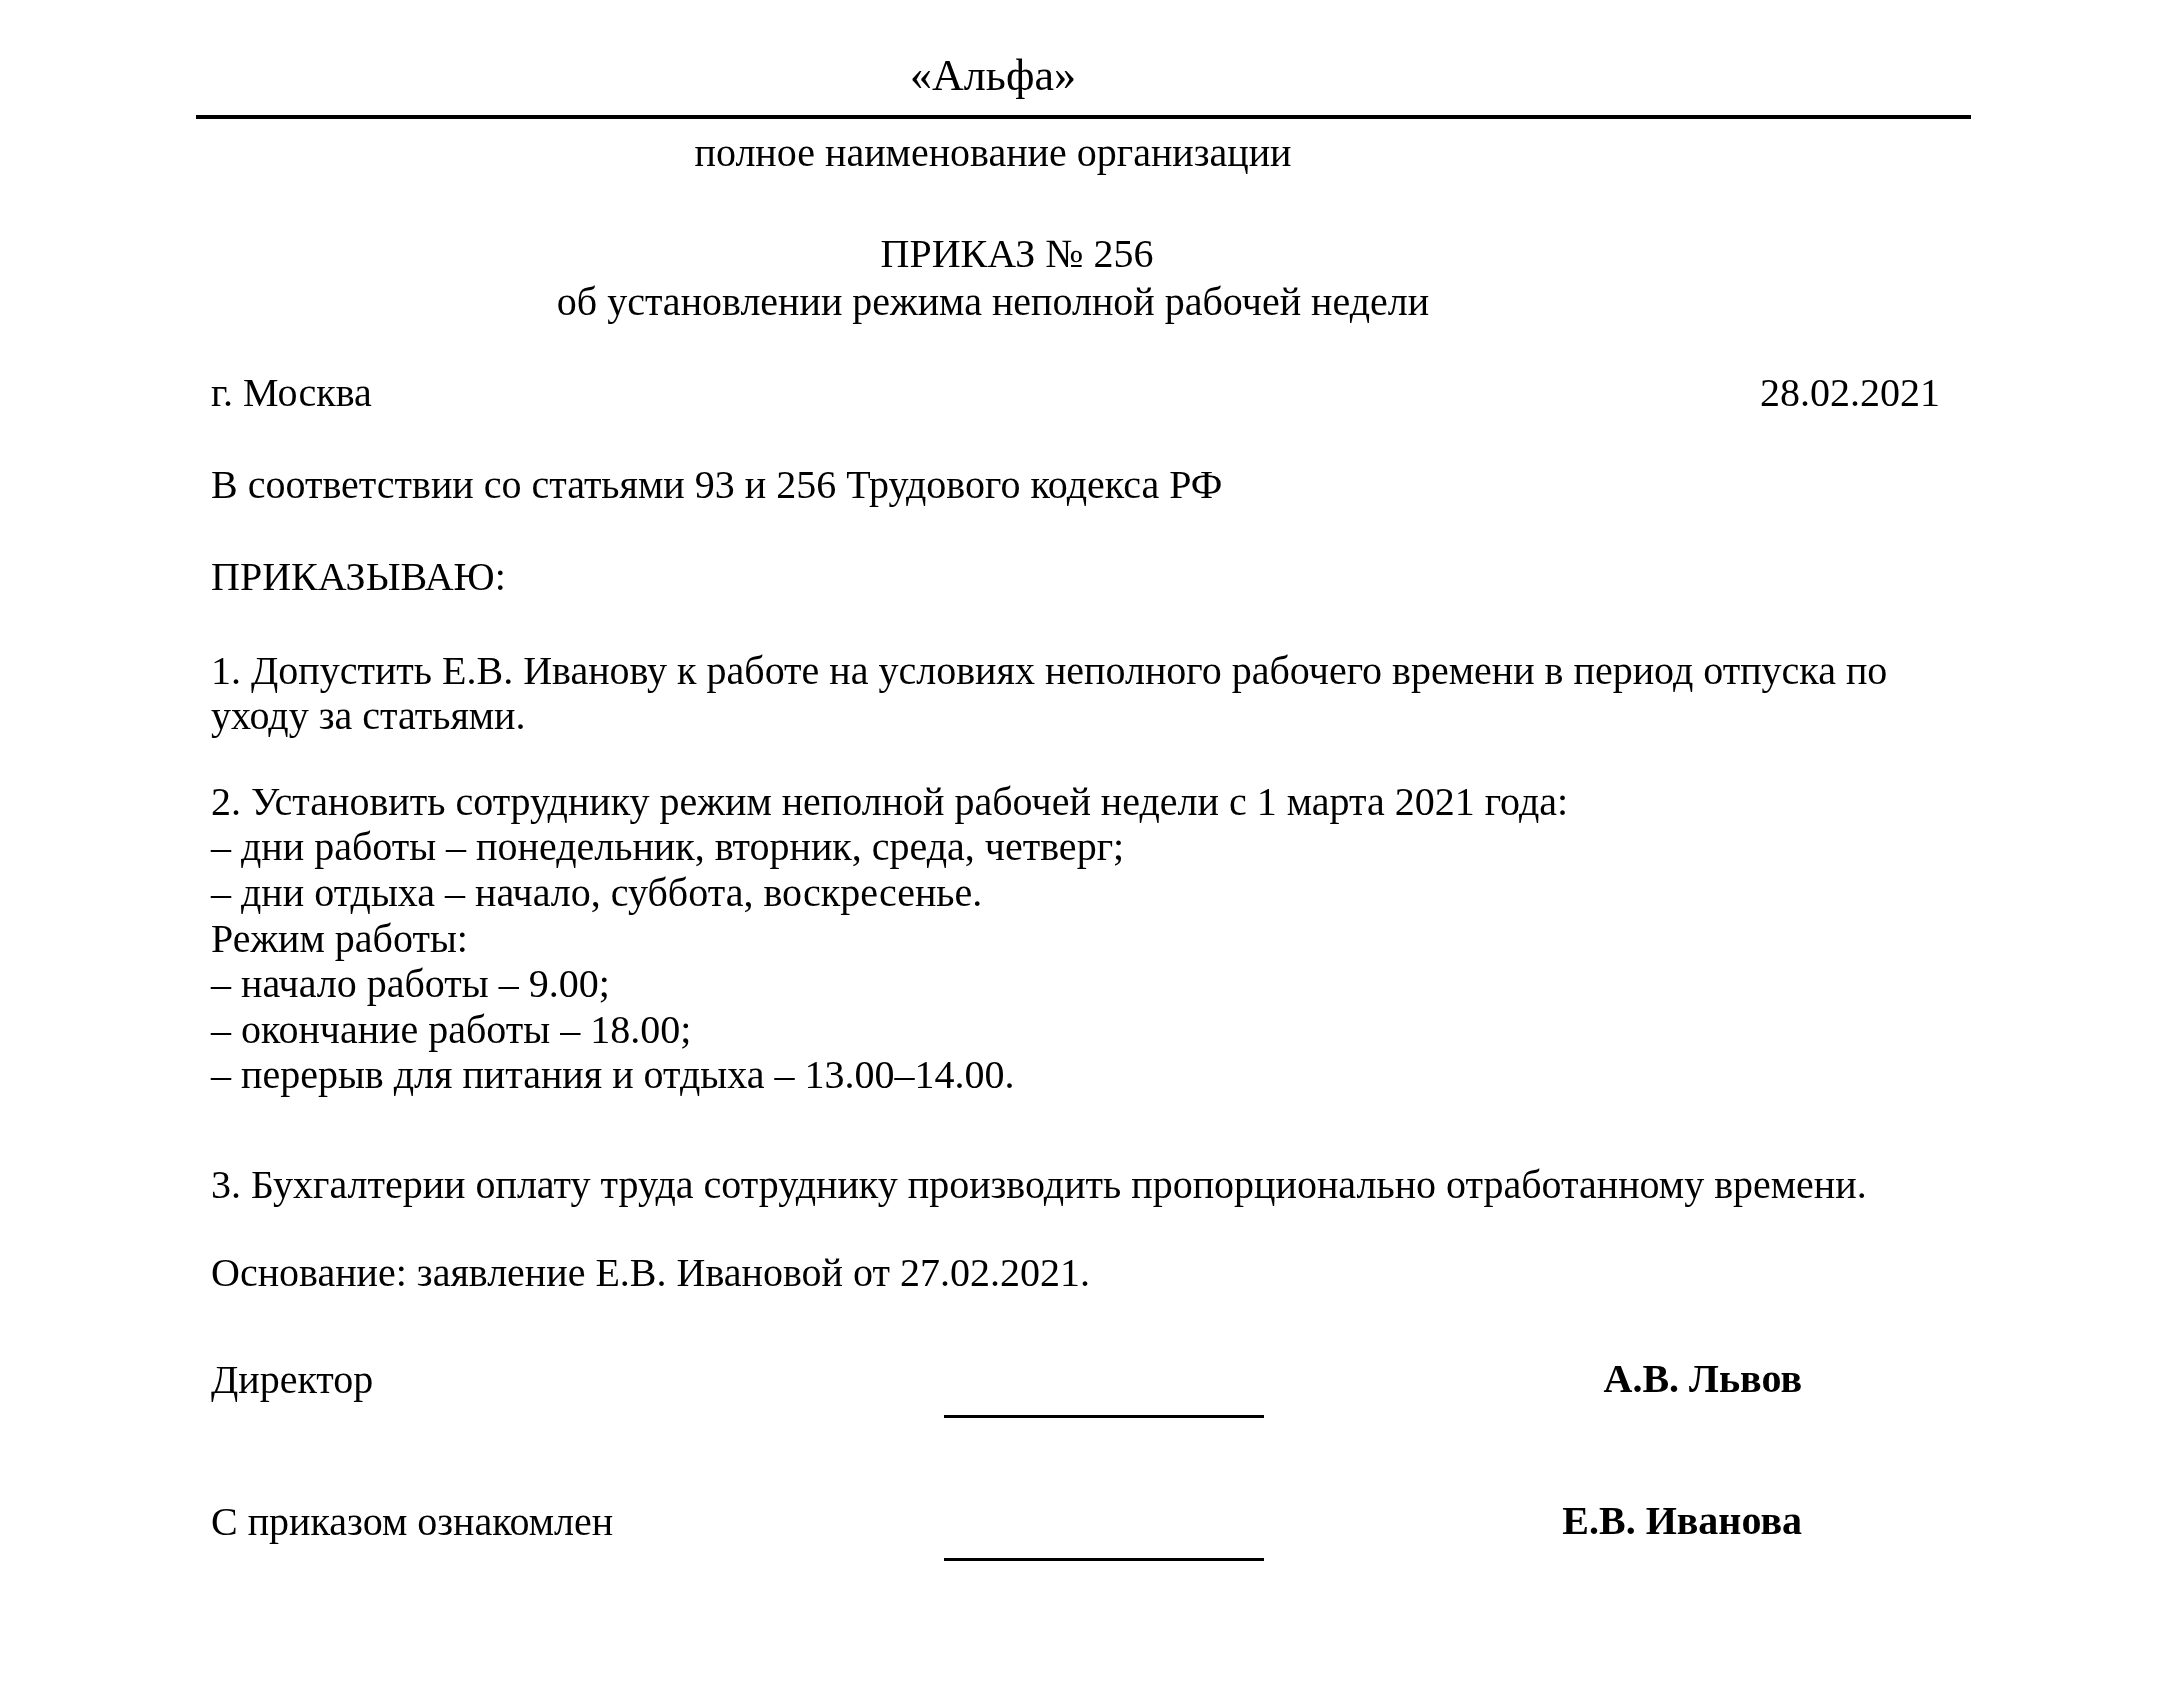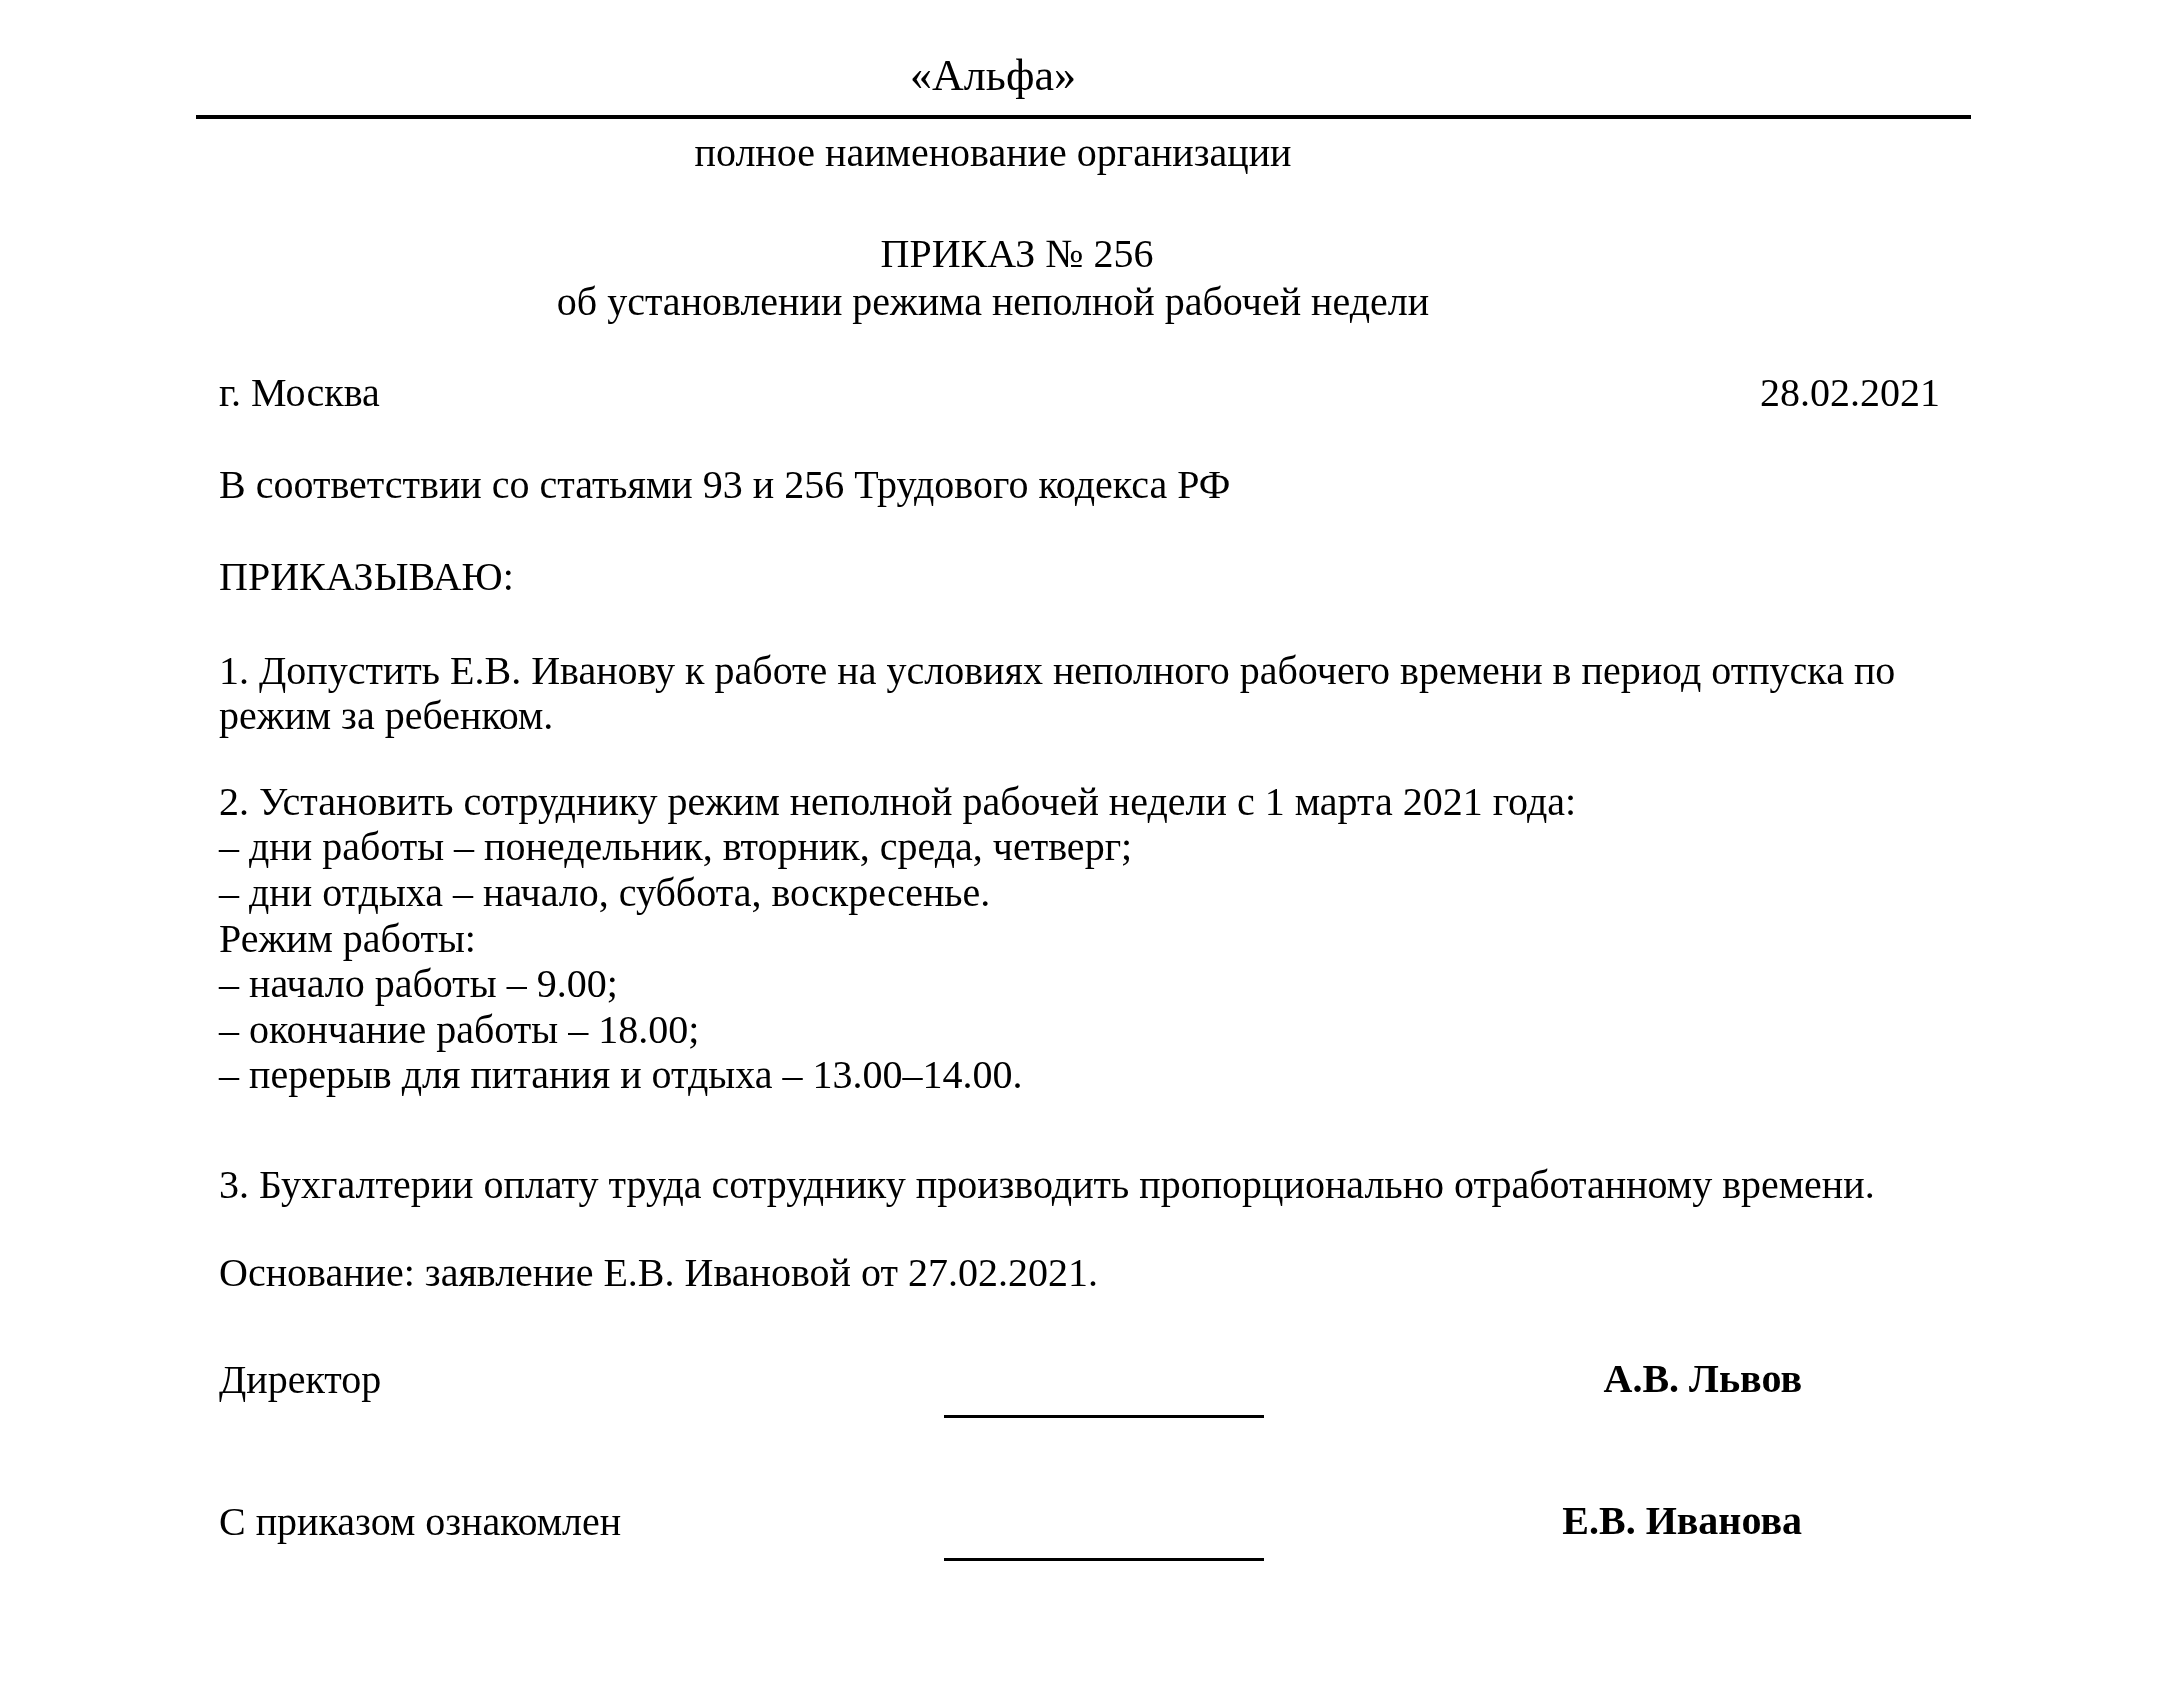--- a/index.html
+++ b/index.html
@@ -1,18 +1,18 @@
 <!DOCTYPE html>
 <html style="font-size:14px"><head>
 <meta charset="utf-8">
 <style>
   html, body { margin: 0; padding: 0; background: #ffffff; }
   body { width: 2178px; height: 1707px; position: relative; overflow: hidden;
          font-family: "Liberation Serif", "DejaVu Serif", serif; color: #000; }
-  .ln { position: absolute; left: 219px; font-size: 40px; line-height: 46px; height: 46px; white-space: pre; }
+  .ln { position: absolute; left: 211px; font-size: 40px; line-height: 46px; height: 46px; white-space: pre; }
   .center { left: 0; width: 1986px; text-align: center; }
   .rule-top { position: absolute; left: 196px; width: 1775px; top: 115px; height: 4.4px; background: #000; }
   .sig-line { position: absolute; left: 944px; width: 320px; height: 2.6px; background: #000; }
   .org-name { font-size: 44px; line-height: 49px; height: 49px; }
   .right-date { left: auto; right: 238px; }
   .sig-name { left: auto; right: 376px; font-weight: bold; }
 </style>
 </head>
 <body>
 
@@ -23,21 +23,21 @@
 <div class="ln center" style="top:231px;padding-left:24px;">ПРИКАЗ № 256</div>
 <div class="ln center" style="top:279px;">об установлении режима неполной рабочей недели</div>
 
 <div class="ln" style="top:370px;">г. Москва</div>
 <div class="ln right-date" style="top:370px;">28.02.2021</div>
 
 <div class="ln" style="top:462px;">В соответствии со статьями 93 и 256 Трудового кодекса РФ</div>
 <div class="ln" style="top:554px;">ПРИКАЗЫВАЮ:</div>
 
 <div class="ln" style="top:648px;">1. Допустить Е.В. Иванову к работе на условиях неполного рабочего времени в период отпуска по</div>
-<div class="ln" style="top:693px;">режим за ребенком.</div>
+<div class="ln" style="top:693px;">уходу за статьями.</div>
 
 <div class="ln" style="top:779px;">2. Установить сотруднику режим неполной рабочей недели с 1 марта 2021 года:</div>
 <div class="ln" style="top:824px;">– дни работы – понедельник, вторник, среда, четверг;</div>
 <div class="ln" style="top:870px;">– дни отдыха – начало, суббота, воскресенье.</div>
 <div class="ln" style="top:916px;">Режим работы:</div>
 <div class="ln" style="top:961px;">– начало работы – 9.00;</div>
 <div class="ln" style="top:1007px;">– окончание работы – 18.00;</div>
 <div class="ln" style="top:1052px;">– перерыв для питания и отдыха – 13.00–14.00.</div>
 
 <div class="ln" style="top:1162px;">3. Бухгалтерии оплату труда сотруднику производить пропорционально отработанному времени.</div>

